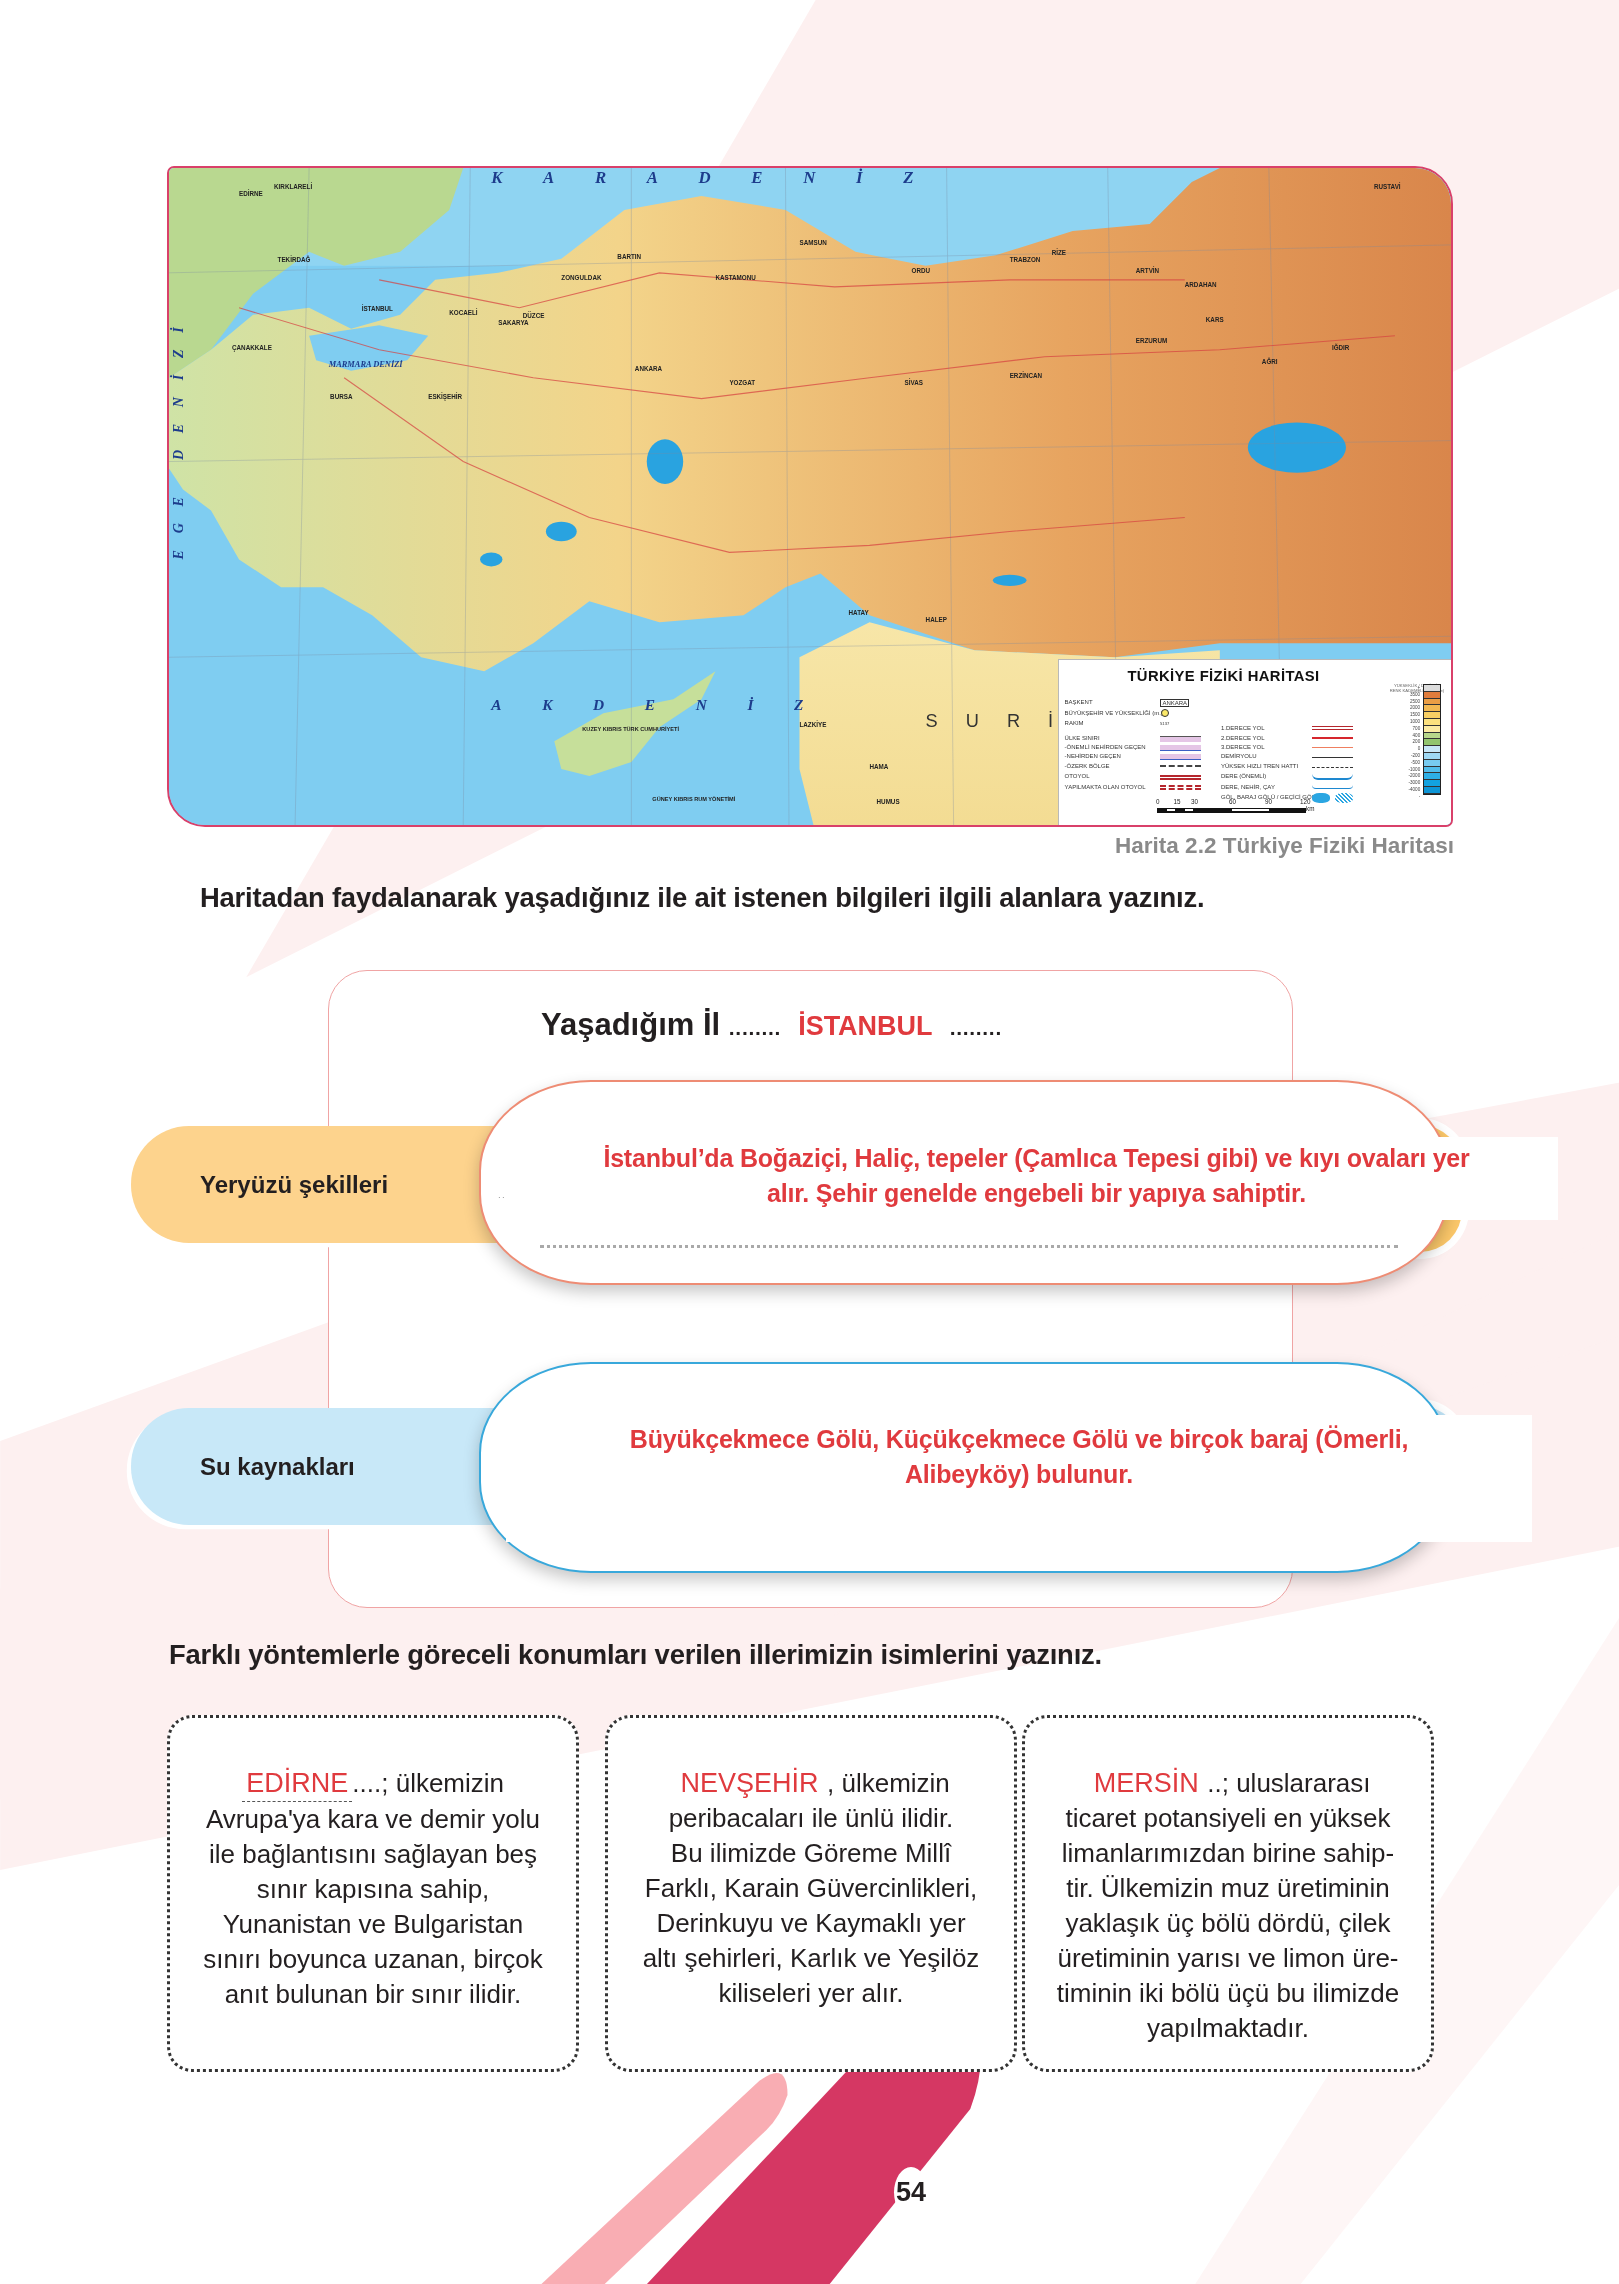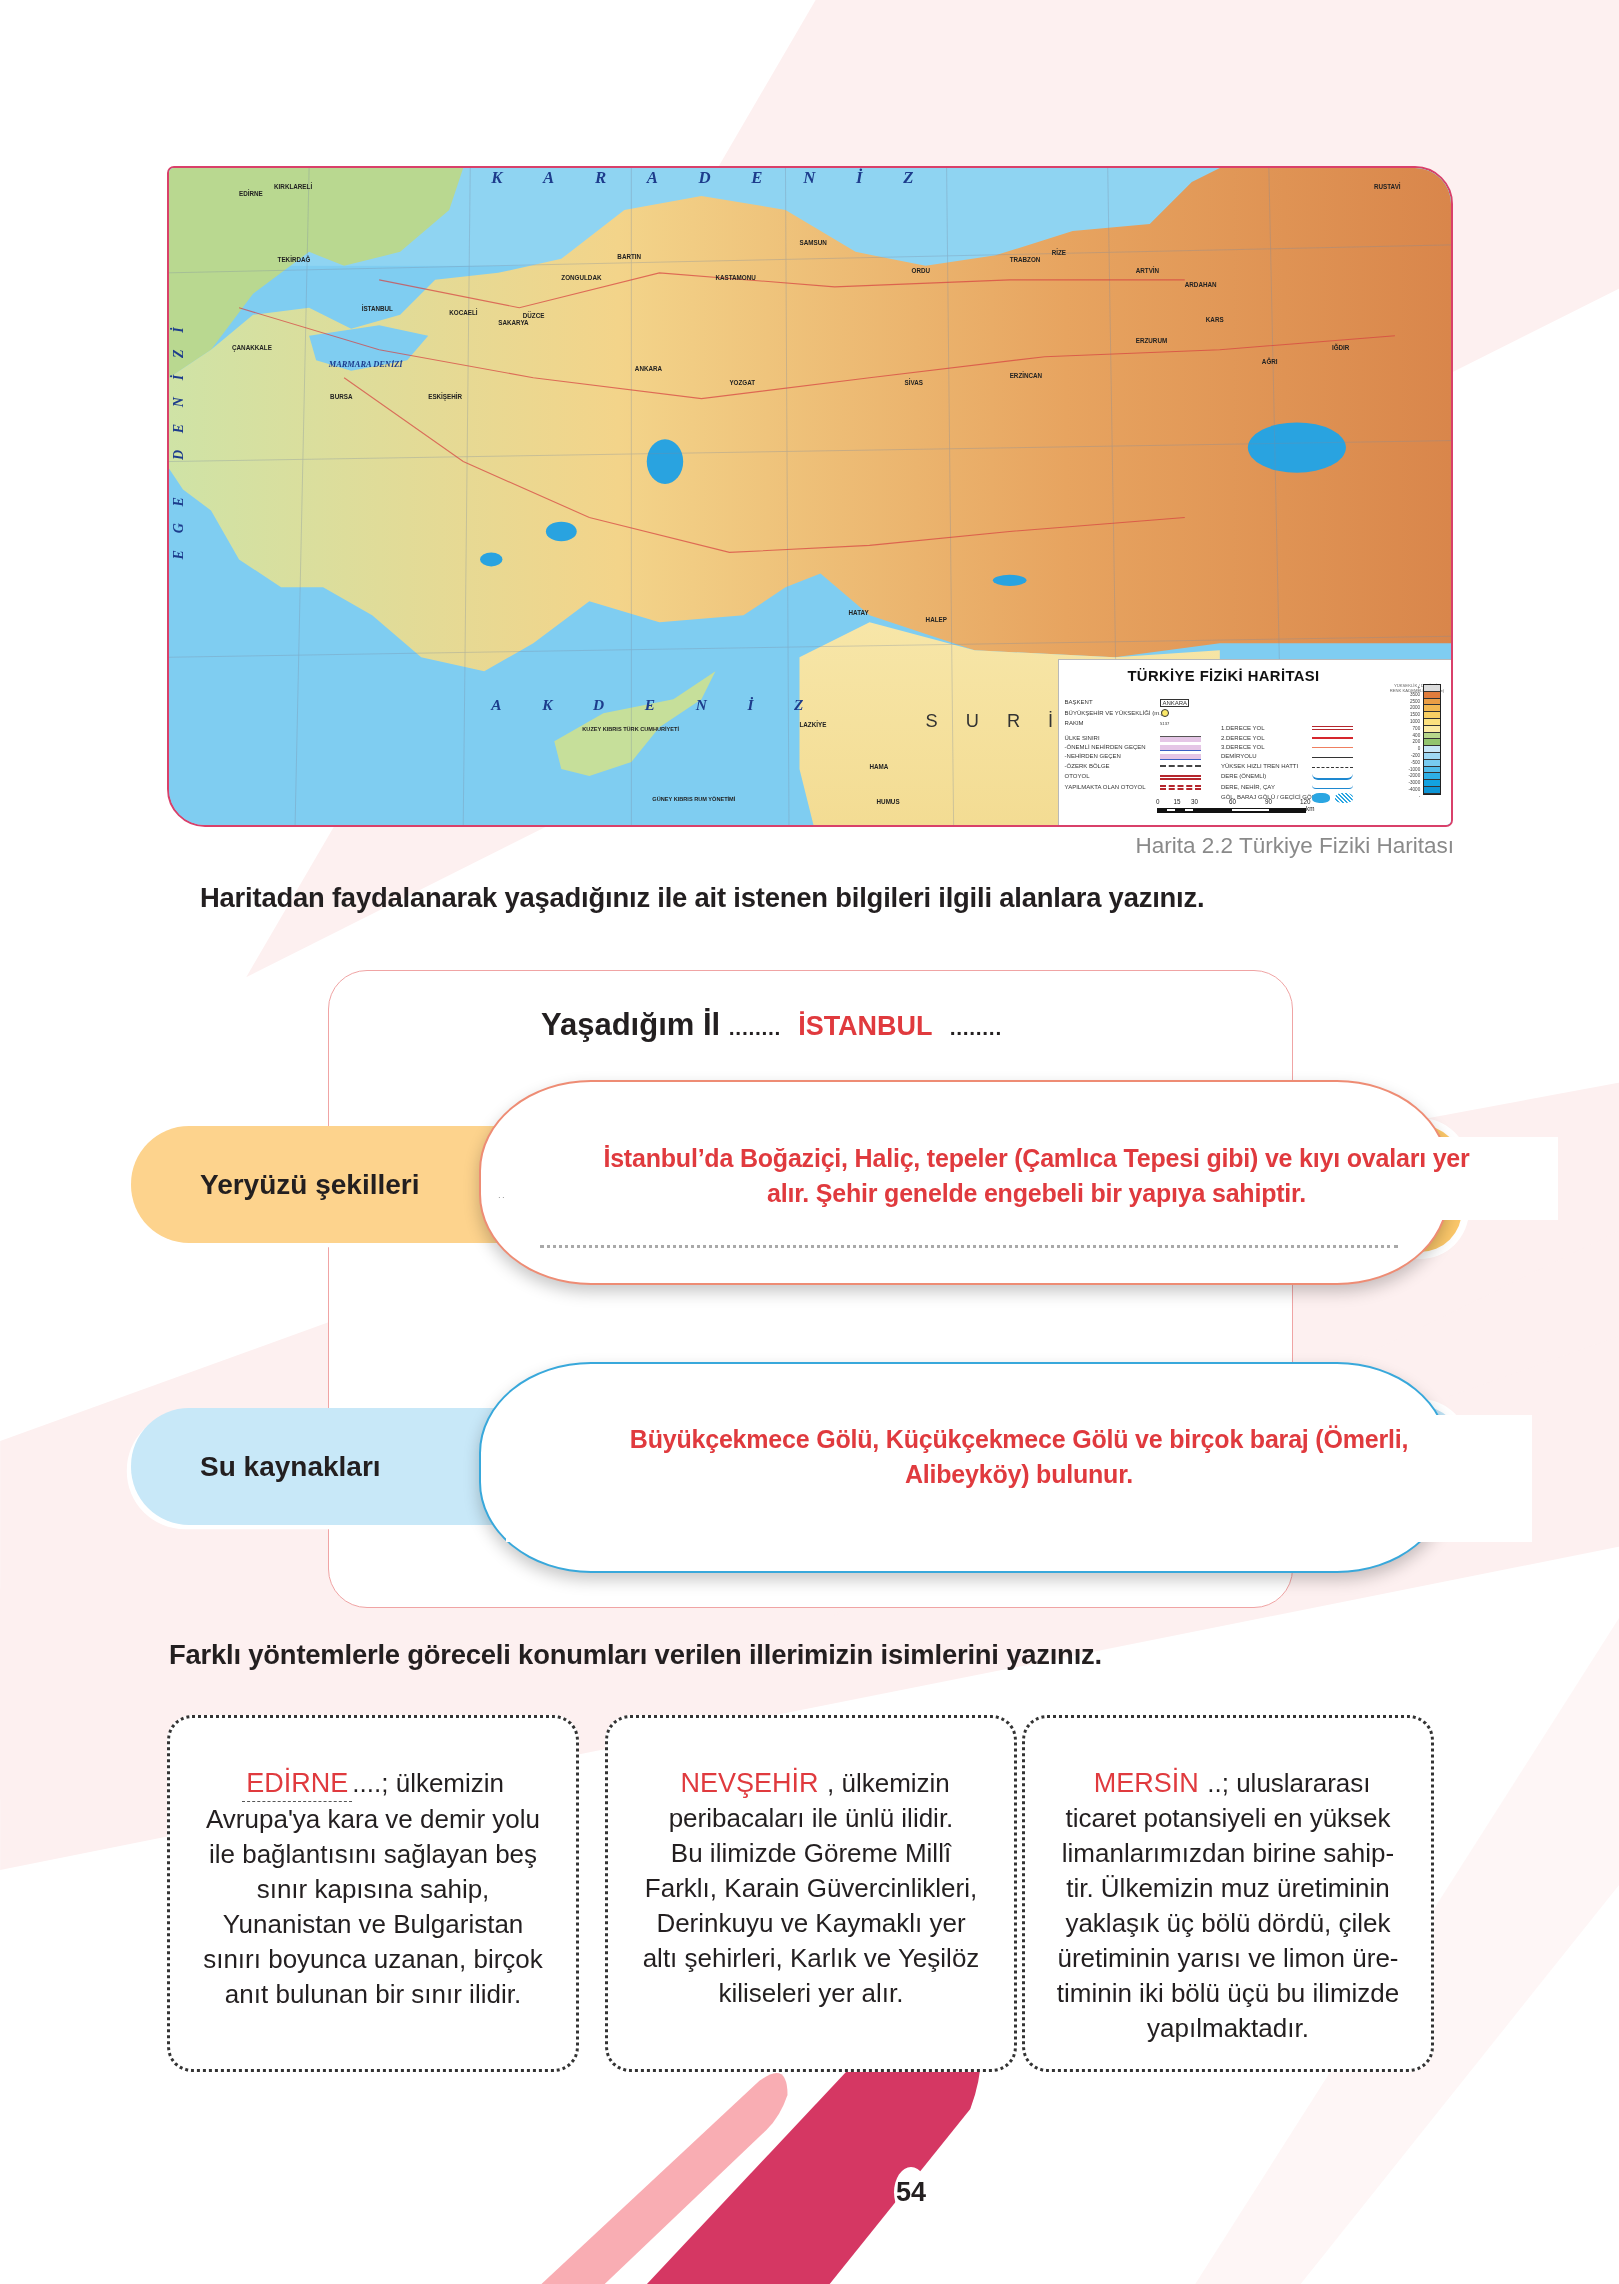--- a/index.html
+++ b/index.html
@@ -30,37 +30,37 @@
   .legend-sym { position: absolute; }
   .elev-scale { position: absolute; left: 330px; top: 24px; width: 56px; }
   .elev-head { font-size: 4.2px; text-align: center; color: #666; line-height: 4.9px; }
   .elev-bars { position: absolute; left: 34px; top: 24px; width: 17.6px; border: 1.4px solid #222; }
   .elev-bars div { height: 6.8px; border-bottom: 0.7px solid #333; }
   .elev-labels { position: absolute; left: 4.2px; top: 25px; width: 27px; text-align: right; font-size: 4.6px; color: #444; }
   .elev-labels div { height: 6.8px; line-height: 6.8px; }
   .scalebar { position: absolute; left: 98px; top: 148px; width: 149px; height: 4.9px; background: #111; }
   .scale-nums { position: absolute; left: 97px; top: 138px; width: 176px; font-size: 6.3px; color: #222; }
 
-  .map-caption { right: 166px; top: 833px; font-size: 22.5px; color: #8a8a8a; font-family: "Liberation Sans", sans-serif; }
+  .map-caption { right: 166px; top: 833px; font-size: 22.5px; color: #8a8a8a; font-family: "Liberation Sans", sans-serif; font-weight: bold; }
 
   .instruction-1 { left: 200px; top: 882px; font-size: 27.4px; font-weight: bold; color: #231f20; letter-spacing: -0.2px; }
 
   
   .panel {
     left: 328px; top: 970px; width: 965px; height: 638px;
     background: #ffffff; border: 1.4px solid #f0a4a4; border-radius: 39px;
   }
   .province-line { left: 541px; top: 1007px; font-size: 31px; font-weight: bold; color: #231f20; white-space: nowrap; }
   .province-line .dots { font-size: 21px; letter-spacing: 0.7px; }
   .province-value { color: #e03a3e; font-size: 27px; font-weight: bold; margin: 0 8.4px; }
 
   .label-pill {
     height: 117px; border-radius: 58px 0 0 58px;
     display: flex; align-items: center; padding-left: 69px;
-    font-size: 28px; font-weight: bold; color: #231f20;
+    font-size: 24px; font-weight: bold; color: #231f20;
     box-shadow: -4.2px 4.2px 0 #ffffff;
     text-align: center;
   }
   .pill-yellow { left: 131px; top: 1126px; width: 492px; background: #fdd38d; }
   .pill-blue   { left: 131px; top: 1408px; width: 492px; background: #c8e8f8; }
 
   .side-knob { width: 84px; height: 127px; border-radius: 63px; }
   .knob-yellow { left: 1378px; top: 1125px; background: #fcc86a; box-shadow: 0 0 0 7px #ffffff; }
   .knob-blue { left: 1378px; top: 1406px; background: #bfe3f6; box-shadow: 0 0 0 7px #ffffff; }
 

